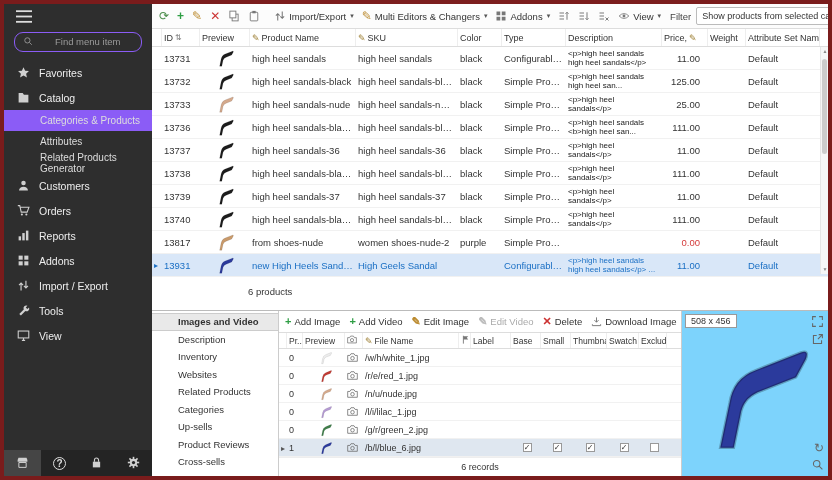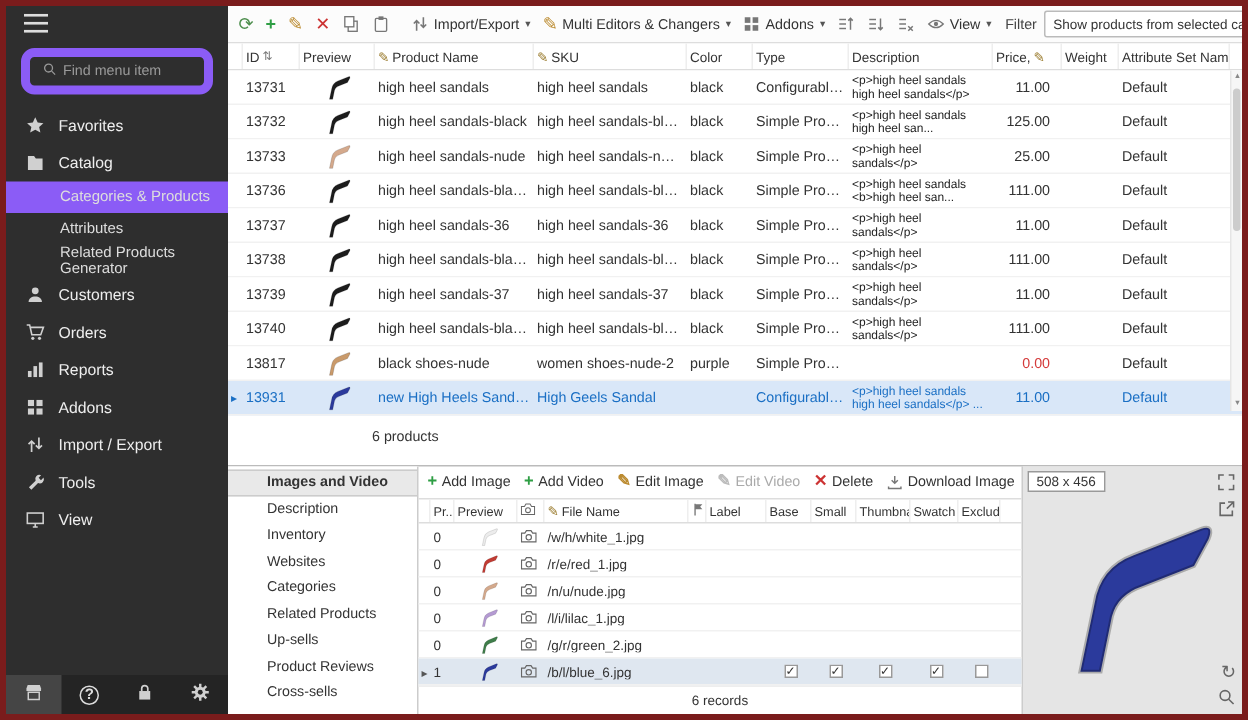--- a/index.html
+++ b/index.html
@@ -4,21 +4,21 @@
 <style>
 *{box-sizing:border-box;margin:0;padding:0;}
 html,body{width:832px;height:480px;overflow:hidden;}
 body{font-family:"Liberation Sans",sans-serif;font-size:10px;color:#333;background:#fff;}
 .window{position:relative;width:832px;height:480px;background:#7a1c1c;}
 .frame{position:absolute;inset:4px;display:flex;background:#fff;overflow:hidden;}
 
 .sidebar{width:148px;min-width:148px;background:#2e2e2e;color:#ddd;display:flex;flex-direction:column;}
 .burger{height:26px;display:flex;align-items:center;padding-left:12px;}
 .burger svg{width:16px;height:13px;}
-.side-search{margin:2px 10px 8px;display:flex;align-items:center;gap:4px;border:6px solid #8b5cf6;border-radius:9px;padding:3px 8px;}
+.side-search{margin:2px 10px 8px;display:flex;align-items:flex-start;gap:22px;border:1px solid #8b5cf6;border-radius:9px;padding:3px 8px;}
 .side-search svg{width:10px;height:10px;}
 .side-search .ph{color:#9a9a9a;font-size:9.5px;}
 .menu{flex:1;overflow:hidden;}
 .side-item{height:25px;display:flex;align-items:center;gap:9px;padding-left:13px;font-size:10.5px;color:#eee;}
 .side-item .sic svg{width:13px;height:13px;display:block;}
 .side-sub{height:21px;display:flex;align-items:center;padding-left:36px;font-size:10px;color:#ddd;}
 .side-sub.selected{background:#8b5cf6;}
 .side-footer{height:26px;background:#242424;display:flex;align-items:stretch;}
 .sf-btn{flex:1;display:flex;align-items:center;justify-content:center;}
 .sf-btn:first-child{background:#454545;}
@@ -73,21 +73,21 @@
 .irow{height:18px;border-bottom:1px solid #f1f1f1;font-size:9px;}
 .irow.sel{background:#dfe7f0;}
 .icell{overflow:hidden;white-space:nowrap;padding-left:2px;}
 .icell.thumb{display:flex;justify-content:center;}
 .icell.cam svg{width:11px;height:9px;display:block;}
 .cbcell{display:flex;justify-content:center;}
 .cb{display:inline-block;width:9px;height:9px;border:1px solid #999;background:#fff;font-size:8px;line-height:8px;text-align:center;color:#333;}
 .cb.on::after{content:"\2713";}
 .records-footer{height:30px;min-height:15px;display:flex;align-items:center;justify-content:center;font-size:9px;color:#333;margin-top:auto;border-top:1px solid #eee;}
 
-.preview{width:146px;min-width:146px;position:relative;background:#e5e5e5;}
+.preview{width:146px;min-width:146px;position:relative;background:#7dd3fc;}
 .size-chip{position:absolute;top:3px;left:3px;border:1px solid #999;padding:1px 5px;font-size:9px;background:#fff;color:#333;z-index:2;}
 .pv-icon{position:absolute;width:13px;height:13px;}
 .pv-icon svg{width:13px;height:13px;display:block;}
 .pv-rotate{position:absolute;bottom:22px;right:4px;font-size:12px;color:#666;line-height:1;}
 .pv-shoe{position:absolute;left:12px;top:28px;}
 </style>
 </head>
 <body>
 
 <div class="window">
@@ -528,21 +528,21 @@
               <div class="cell ">Default</div>
             </div>
             <div class="prow">
               <div class="cell exp"></div>
               <div class="cell ">13817</div>
               <div class="cell thumb">
                 <svg width="20" height="19" viewBox="0 0 32 32">
                   <path d="M7 29 L9.5 17 Q10.5 10.5 16.5 8.3 L28.5 3.6 Q30.8 2.8 29.8 5.4 L27.2 10.2 L18 13.8 Q13.6 15.3 12.6 19.2 L10.6 29 Z" fill="#c99a6b" stroke="rgba(0,0,0,0.25)" stroke-width="0.7"></path>
                 </svg>
               </div>
-              <div class="cell ">black shoes-nude</div>
+              <div class="cell ">from shoes-nude</div>
               <div class="cell ">women shoes-nude-2</div>
               <div class="cell ">purple</div>
               <div class="cell ">Simple Product</div>
               <div class="cell desc"></div>
               <div class="cell price alert">0.00</div>
               <div class="cell "></div>
               <div class="cell ">Default</div>
             </div>
             <div class="prow sel">
               <div class="cell exp">▸</div>
@@ -569,22 +569,22 @@
         <span class="arr" style="bottom:0">▼</span>
       </div>
     </div>
 
     <div class="bottom">
       <div class="dtabs">
             <div class="dtab sel">Images and Video</div>
             <div class="dtab">Description</div>
             <div class="dtab">Inventory</div>
             <div class="dtab">Websites</div>
+            <div class="dtab">Related Products</div>
             <div class="dtab">Categories</div>
-            <div class="dtab">Related Products</div>
             <div class="dtab">Up-sells</div>
             <div class="dtab">Product Reviews</div>
             <div class="dtab">Cross-sells</div>
           </div>
 
       <div class="ipanel">
         <div class="itoolbar">
               <div class="itbtn">
                 <span class="tg" style="color:#2e9e44">+</span>
                 <span>Add Image</span>

